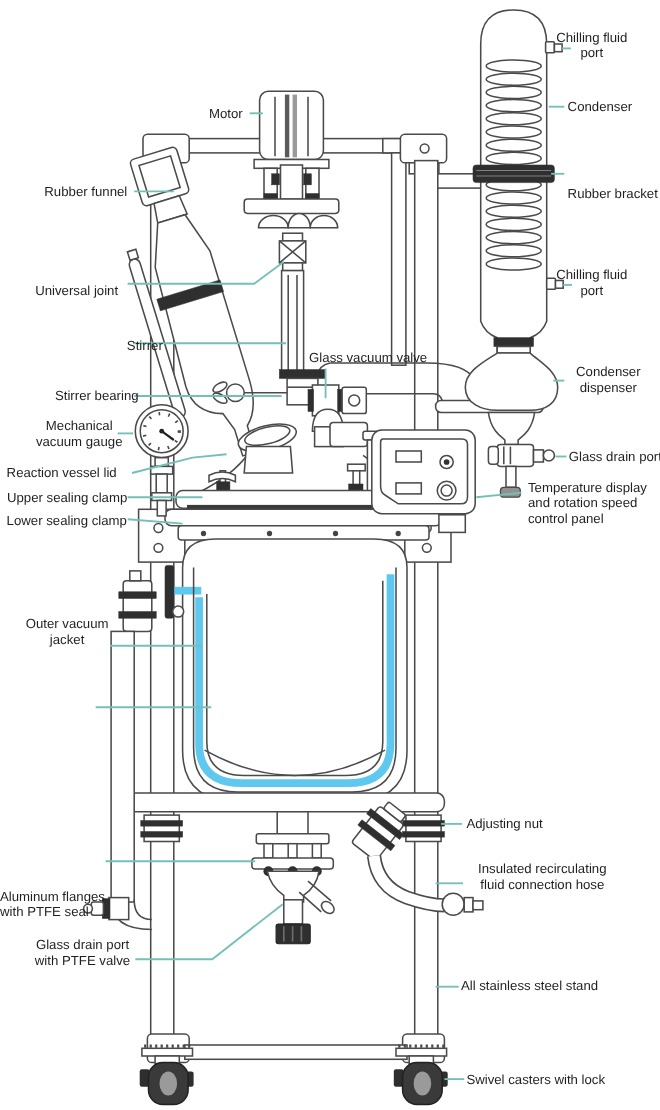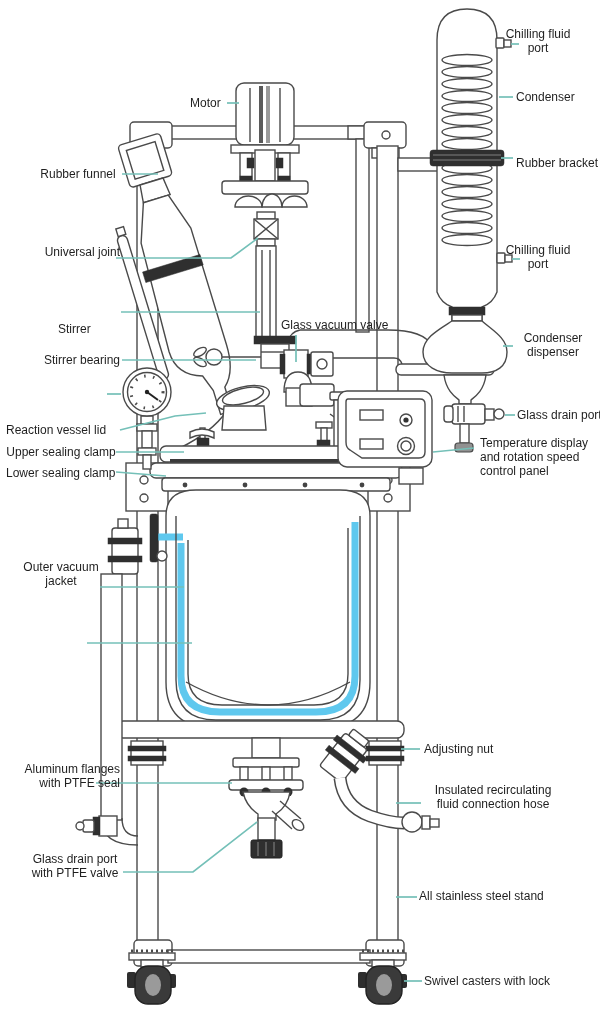--- a/index.html
+++ b/index.html
@@ -2,39 +2,39 @@
 <html><head>
 <meta charset="utf-8">
 <style>
   html,body{margin:0;padding:0;background:#fff;}
   #stage{position:relative;width:600px;height:1009px;background:#fff;overflow:hidden;
          font-family:"Liberation Sans",sans-serif;text-decoration:underline;}
   #stage svg{position:absolute;left:0;top:0;}
   .lb{position:absolute;font-size:12px;line-height:14px;color:#1f1f1f;white-space:pre-line;}
   .p0{left:498px;top:27px;width:80px;text-align:center}
   .p1{left:516px;top:90px;width:80px}
-  .p2{left:516px;top:156px;width:84px}
+  .p2{left:516px;top:169px;width:84px}
   .p3{left:190px;top:96px;width:44px}
   .p4{left:33px;top:167px;width:90px;text-align:center}
-  .p5{left:32px;top:245px;width:88px;text-align:right}
-  .p6{left:58px;top:322px;width:90px;text-align:left}
+  .p5{left:32px;top:257px;width:88px;text-align:left}
+  .p6{left:58px;top:307px;width:90px;text-align:right}
   .p7{left:281px;top:318px;width:160px}
-  .p8{left:38px;top:353px;width:88px;text-align:center}
+  .p8{left:38px;top:353px;width:88px;text-align:right}
   .p9{left:26px;top:380px;width:92px;text-align:center}
   .p10{left:6px;top:423px;width:111px;text-align:left}
   .p11{left:6px;top:445px;width:110px;text-align:center}
   .p12{left:6px;top:466px;width:110px;}
   .p13{left:498px;top:243px;width:80px;text-align:center}
   .p14{left:512px;top:331px;width:82px;text-align:center}
   .p15{left:517px;top:408px;width:85px}
   .p16{left:480px;top:436px;width:128px;text-align:left}
   .p17{left:20px;top:560px;width:82px;text-align:center}
   .p18{left:8px;top:616px;width:92px;text-align:center}
   .p19{left:424px;top:742px;width:92px}
-  .p20{left:0px;top:762px;width:120px;text-align:right}
+  .p20{left:0px;top:808px;width:120px;text-align:left}
   .p21{left:422px;top:783px;width:142px;text-align:center}
   .p22{left:28px;top:852px;width:94px;text-align:center}
   .p23{left:419px;top:889px;width:160px}
   .p24{left:424px;top:974px;width:170px}
   .ln{stroke:#4a4a4a;stroke-width:1.4;fill:none}
   .wh{stroke:#4a4a4a;stroke-width:1.4;fill:#fff}
   .dk{fill:#2f2f2f;stroke:#2f2f2f;stroke-width:.5}
   .ld{stroke:#74c0b8;stroke-width:1.7;fill:none}
 </style>
 </head>
@@ -371,20 +371,22 @@
   <div class="lb p0">Chilling fluid
 port</div>
   <div class="lb p1">Condenser</div>
   <div class="lb p2">Rubber bracket</div>
   <div class="lb p3">Motor</div>
   <div class="lb p4">Rubber funnel</div>
   <div class="lb p5">Universal joint</div>
   <div class="lb p6">Stirrer</div>
   <div class="lb p7">Glass vacuum valve</div>
   <div class="lb p8">Stirrer bearing</div>
+  <div class="lb p9">Mechanical
+vacuum gauge</div>
   <div class="lb p10">Reaction vessel lid</div>
   <div class="lb p11">Upper sealing clamp</div>
   <div class="lb p12">Lower sealing clamp</div>
   <div class="lb p13">Chilling fluid
 port</div>
   <div class="lb p14">Condenser
 dispenser</div>
   <div class="lb p15">Glass drain port</div>
   <div class="lb p16">Temperature display
 and rotation speed

